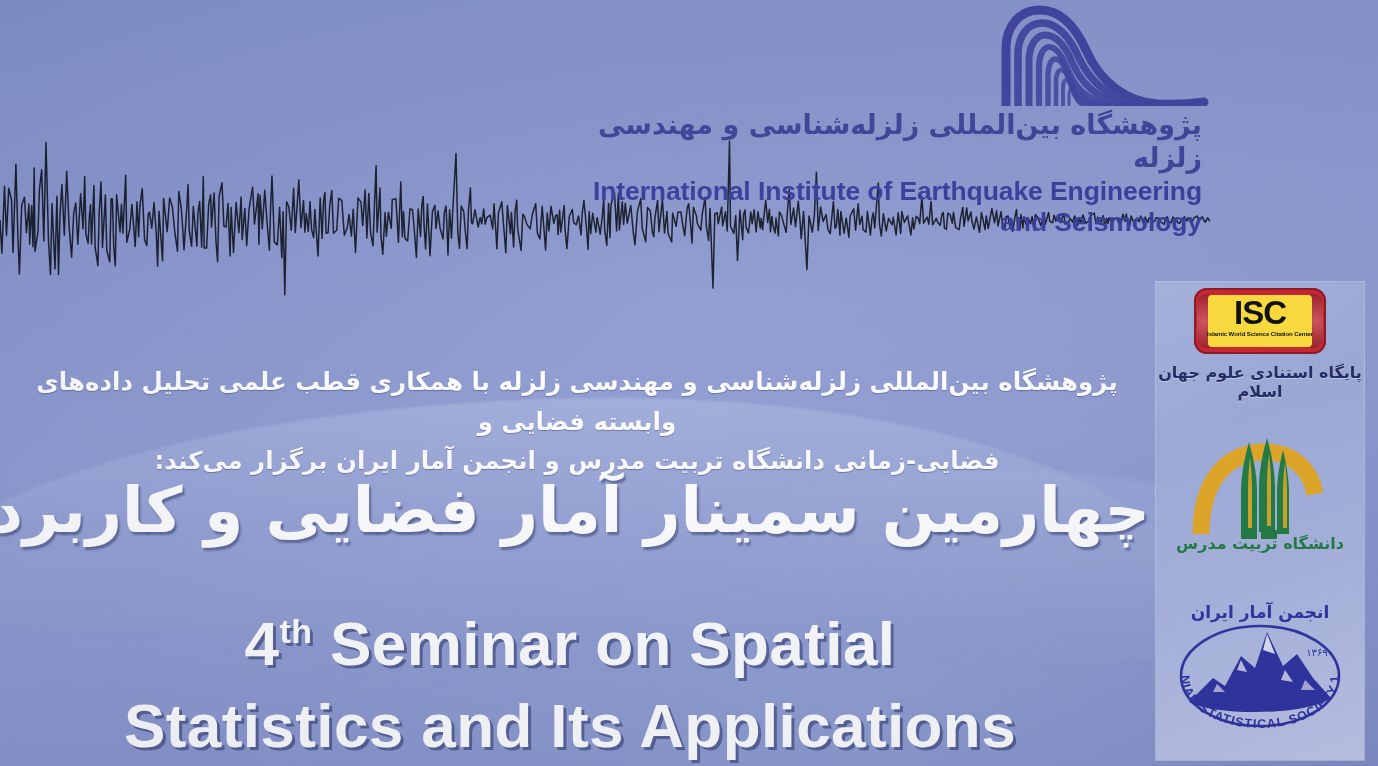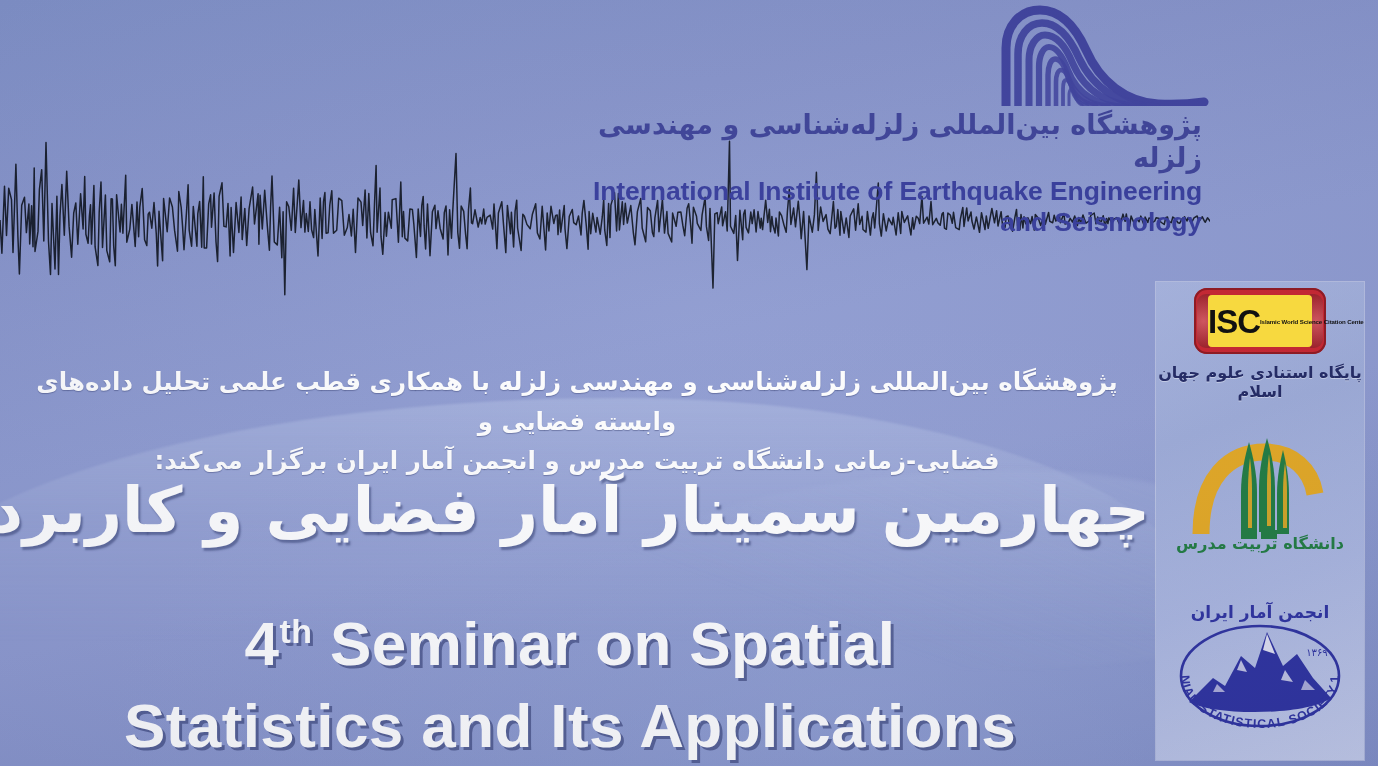--- a/index.html
+++ b/index.html
@@ -130,21 +130,21 @@
     position:relative;
   }
   .isc:before,.isc:after{
     content:"";position:absolute;top:6px;bottom:6px;width:13px;
     background:radial-gradient(circle at 50% 50%, rgba(255,255,255,.22), rgba(0,0,0,.22));
   }
   .isc:before{left:3px;border-radius:9px 0 0 9px;}
   .isc:after{right:3px;border-radius:0 9px 9px 0;}
   .isc-inner{
     width:104px;height:52px;background:#f7d93f;border-radius:4px;
-    display:flex;align-items:center;justify-content:flex-start;
+    display:flex;flex-direction:column;align-items:center;justify-content:flex-start;
     padding-top:1px;box-sizing:border-box;position:relative;z-index:2;
   }
   .isc-letters{
     color:#111;font-weight:bold;font-size:33px;line-height:34px;
     letter-spacing:-1px;font-family:"Liberation Sans",sans-serif;
   }
   .isc-sub{
     color:#111;font-size:6.1px;font-weight:bold;line-height:8px;
     letter-spacing:-.1px;white-space:nowrap;
   }

